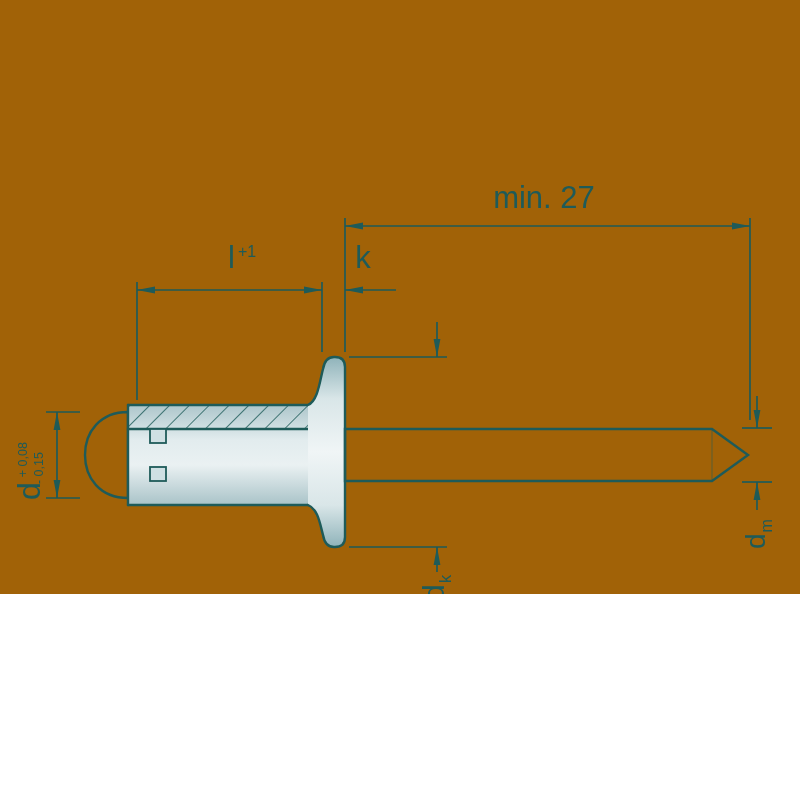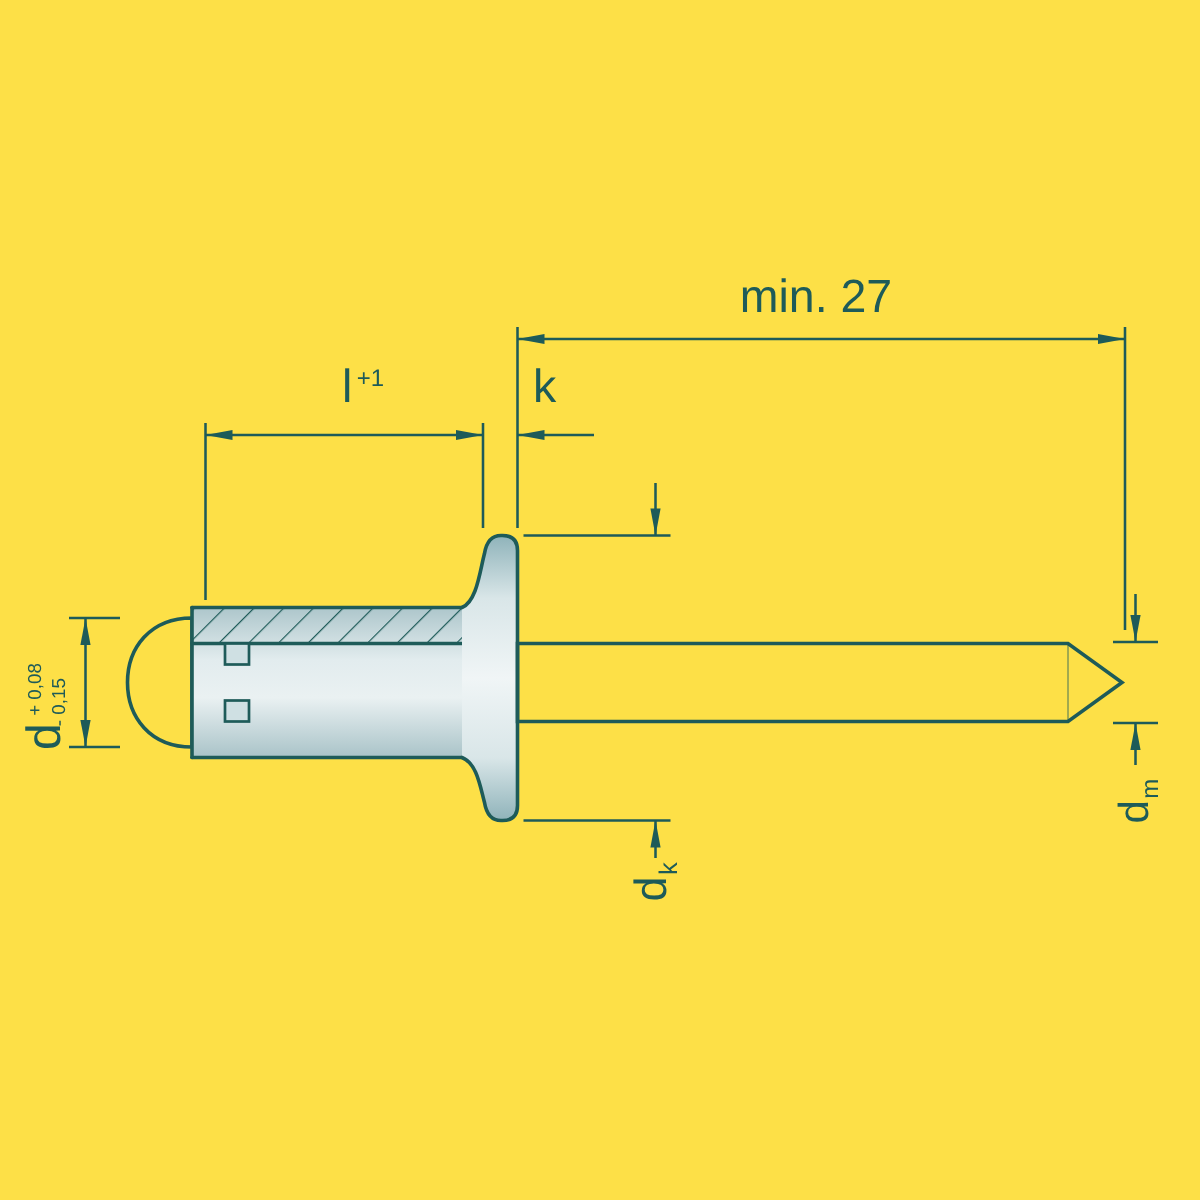--- a/index.html
+++ b/index.html
@@ -1,16 +1,16 @@
 <!DOCTYPE html>
 <html><head>
 <meta charset="utf-8">
 <style>
   html,body{margin:0;padding:0;background:#ffffff;}
-  .stage{width:800px;height:800px;background:#fde047;position:relative;overflow:hidden;
+  .stage{width:800px;height:594px;background:#a16207;position:relative;overflow:hidden;
          font-family:"Liberation Sans","DejaVu Sans",sans-serif;}
   svg{display:block;}
   .obj{stroke:#1e5b59;stroke-width:2.4;fill:none;stroke-linecap:round;}
   .dim{stroke:#1e5b59;stroke-width:1.7;fill:none;}
   text{fill:#1e5b59;font-family:"Liberation Sans","DejaVu Sans",sans-serif;}
 </style>
 </head>
 <body>
 
 <div class="stage">

